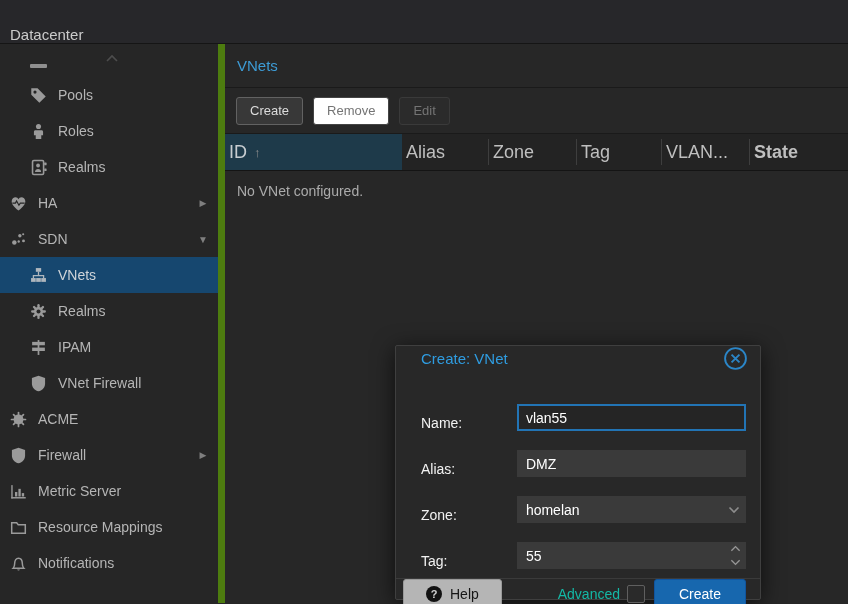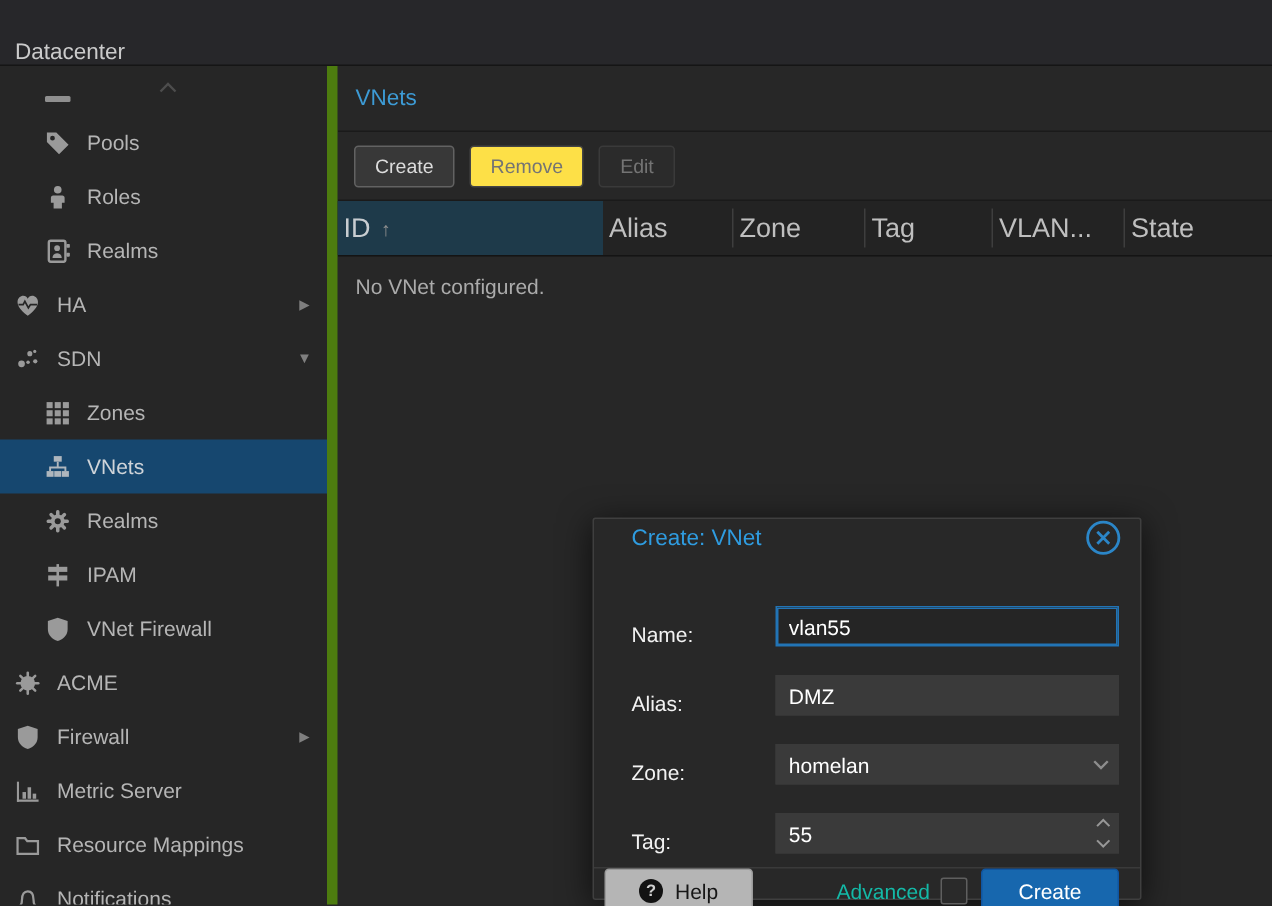--- a/index.html
+++ b/index.html
@@ -40,31 +40,31 @@
   .arrow[data-arrow=""]{visibility:hidden;}
   .arrow[data-arrow="right"]::before{content:"▶";}
   .arrow[data-arrow="down"]::before{content:"▼";font-size:10px;}
 
   
   .panel-titlebar{height:44px;display:flex;align-items:center;padding:0 12px;border-bottom:1px solid #1a1a1a;}
   .panel-title{color:var(--accent);font-size:15px;}
   .toolbar{height:46px;display:flex;align-items:center;gap:10px;padding:0 11px;border-bottom:1px solid #1a1a1a;}
   .tbtn{font-family:inherit;font-size:13px;height:28px;padding:0 13px;border-radius:3px;cursor:pointer;}
   .tbtn.enabled{background:#383838;border:1px solid #626262;color:#dcdcdc;}
-  .tbtn.disabled{background:#fde047;border:1px solid #444;color:#747474;cursor:default;}
+  .tbtn.disabled{background:#ffffff;border:1px solid #444;color:#747474;cursor:default;}
   .tbtn.disabled.faint{border-color:#3a3a3a;background:#2b2b2b;}
 
   .grid-head{height:37px;display:flex;background:#232323;border-bottom:1px solid #141414;}
   .grid-head .col{display:flex;align-items:center;padding:0 4px;color:#bfbfbf;font-size:18px;cursor:pointer;position:relative;}
   .grid-head div.col:nth-of-type(1){width:177px;background:#1e3a4a;color:#c8cdd1;}
   .grid-head div.col:nth-of-type(2){width:87px;}
   .grid-head div.col:nth-of-type(3){width:88px;}
   .grid-head div.col:nth-of-type(4){width:85px;}
   .grid-head div.col:nth-of-type(5){width:88px;}
-  .grid-head div.col:nth-of-type(6){flex:1;}
+  .grid-head div.col:nth-of-type(6){flex:1;font-weight:bold;}
   .grid-head div.col:nth-of-type(2)::after,
   .grid-head div.col:nth-of-type(3)::after,
   .grid-head div.col:nth-of-type(4)::after,
   .grid-head div.col:nth-of-type(5)::after{
     content:"";position:absolute;right:0;top:5px;bottom:5px;width:1px;background:#3e3e3e;}
   .sort-arrow{margin-left:7px;color:#8f8f8f;font-size:13px;}
   .sort-arrow::before{content:"↑";}
   .grid-body{flex:1;padding:12px;color:#ababab;font-size:14px;}
 
   
@@ -238,27 +238,20 @@
         </div>
 
         <div class="nav-item lvl1">
           <svg class="nicon icon16" viewBox="0 0 16 16">
             <use href="#i-sdn"></use>
           </svg>
           <span class="nlabel">SDN</span>
           <span class="arrow" data-arrow="down"></span>
         </div>
 
-        <div class="nav-item lvl2">
-          <svg class="nicon icon16" viewBox="0 0 16 16">
-            <use href="#i-grid"></use>
-          </svg>
-          <span class="nlabel">Zones</span>
-          <span class="arrow" data-arrow=""></span>
-        </div>
 
         <div class="nav-item lvl2 selected">
           <svg class="nicon icon16" viewBox="0 0 16 16">
             <use href="#i-sitemap"></use>
           </svg>
           <span class="nlabel">VNets</span>
           <span class="arrow" data-arrow=""></span>
         </div>
 
         <div class="nav-item lvl2">

